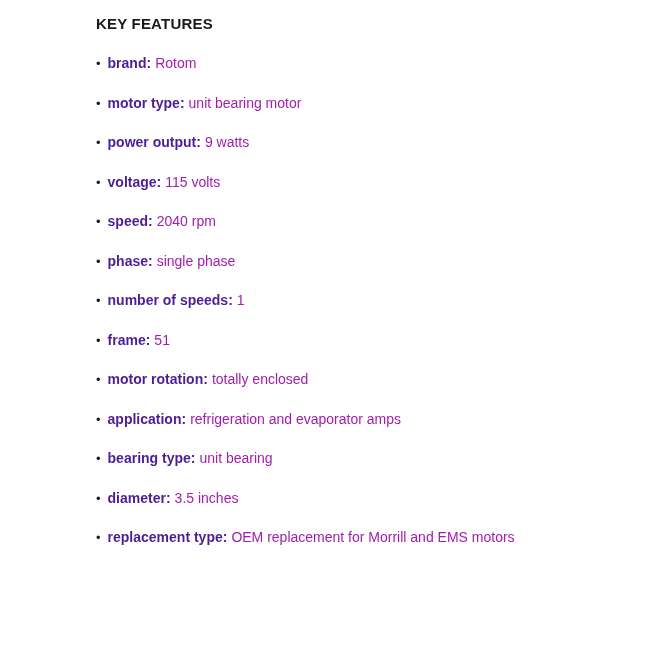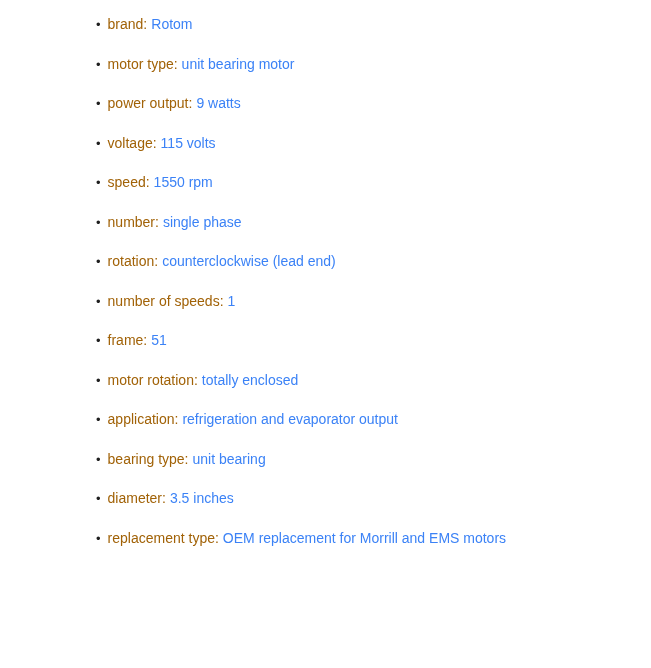--- a/index.html
+++ b/index.html
@@ -37,33 +37,34 @@
     white-space: nowrap;
   }
   .bullet {
     display: inline-block;
     margin-right: 7px;
     font-size: 13px;
     color: #1f1f1f;
     vertical-align: baseline;
   }
   .feature-label {
-    font-weight: 400;
-    color: #a16207;
+    font-weight: 700;
+    color: #4c1d95;
     margin-right: 4px;
   }
   .feature-value {
     font-weight: 400;
-    color: #3b82f6;
+    color: #a21caf;
   }
 </style>
 </head>
 <body>
 
 <div class="page">
+  <h2 class="heading">KEY FEATURES</h2>
 
   <ul class="feature-list">
   <li class="feature-item">
     <span class="bullet">•</span><span class="feature-label">brand:</span><span class="feature-value">Rotom</span>
   </li>
 
 
   <li class="feature-item">
     <span class="bullet">•</span><span class="feature-label">motor type:</span><span class="feature-value">unit bearing motor</span>
   </li>
@@ -71,45 +72,42 @@
   <li class="feature-item">
     <span class="bullet">•</span><span class="feature-label">power output:</span><span class="feature-value">9 watts</span>
   </li>
 
   <li class="feature-item">
     <span class="bullet">•</span><span class="feature-label">voltage:</span><span class="feature-value">115 volts</span>
   </li>
 
 
   <li class="feature-item">
-    <span class="bullet">•</span><span class="feature-label">speed:</span><span class="feature-value">1550 rpm</span>
+    <span class="bullet">•</span><span class="feature-label">speed:</span><span class="feature-value">2040 rpm</span>
   </li>
 
   <li class="feature-item">
-    <span class="bullet">•</span><span class="feature-label">number:</span><span class="feature-value">single phase</span>
+    <span class="bullet">•</span><span class="feature-label">phase:</span><span class="feature-value">single phase</span>
   </li>
 
-  <li class="feature-item">
-    <span class="bullet">•</span><span class="feature-label">rotation:</span><span class="feature-value">counterclockwise (lead end)</span>
-  </li>
 
   <li class="feature-item">
     <span class="bullet">•</span><span class="feature-label">number of speeds:</span><span class="feature-value">1</span>
   </li>
 
   <li class="feature-item">
     <span class="bullet">•</span><span class="feature-label">frame:</span><span class="feature-value">51</span>
   </li>
 
   <li class="feature-item">
     <span class="bullet">•</span><span class="feature-label">motor rotation:</span><span class="feature-value">totally enclosed</span>
   </li>
 
   <li class="feature-item">
-    <span class="bullet">•</span><span class="feature-label">application:</span><span class="feature-value">refrigeration and evaporator output</span>
+    <span class="bullet">•</span><span class="feature-label">application:</span><span class="feature-value">refrigeration and evaporator amps</span>
   </li>
 
   <li class="feature-item">
     <span class="bullet">•</span><span class="feature-label">bearing type:</span><span class="feature-value">unit bearing</span>
   </li>
 
   <li class="feature-item">
     <span class="bullet">•</span><span class="feature-label">diameter:</span><span class="feature-value">3.5 inches</span>
   </li>
 

